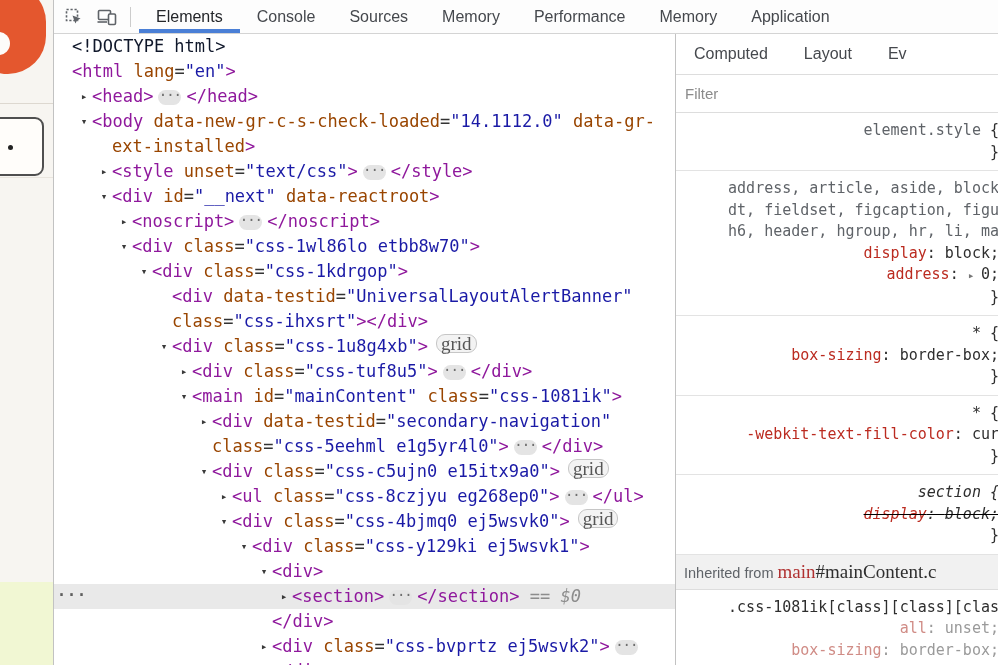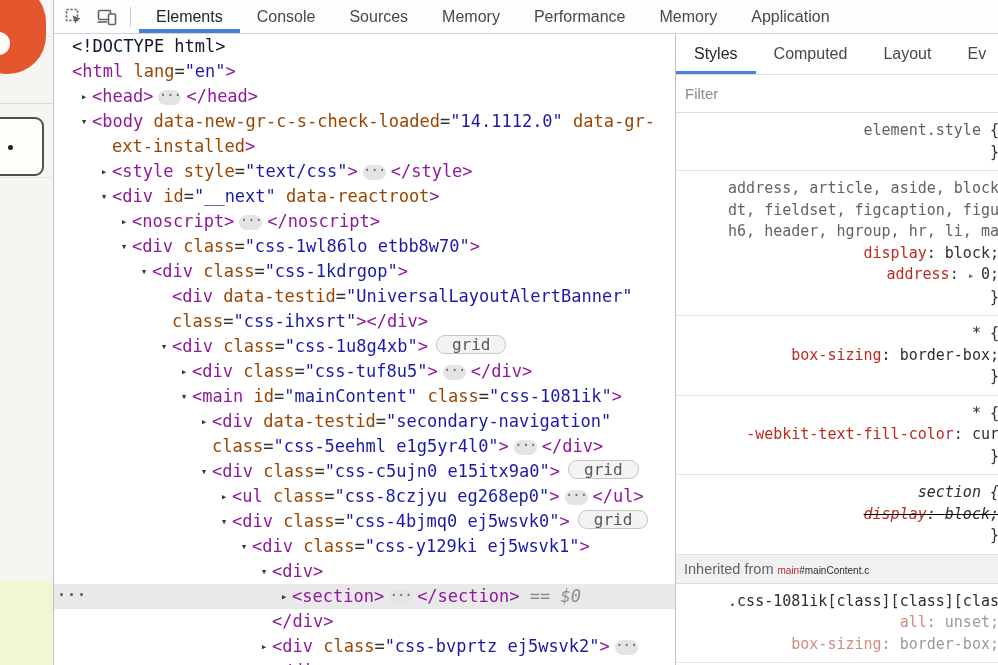--- a/index.html
+++ b/index.html
@@ -35,21 +35,21 @@
   .arrow{position:absolute;top:0;width:14px;line-height:25px;text-align:center;font-size:11px;color:#3a3a3a;}
   .gutter-dots{position:absolute;left:3px;top:0;line-height:22px;color:#5f5f5f;font-size:15px;letter-spacing:1px;font-weight:bold;}
   .pt-t{color:#8f189c;}
   .pt-a{color:#994500;}
   .pt-v{color:#1a1aa6;}
   .pt-p{color:#333;}
   .pt-g{color:#0f172a;}
   .pt-eq{color:#8c8c8c;}
   .pt-dol{color:#8c8c8c;font-style:italic;}
   .pill{display:inline-block;width:23px;height:15px;border-radius:8px;background:#e4e4e4;color:#6e6e6e;font-size:14px;line-height:11px;letter-spacing:-1px;text-align:center;vertical-align:2px;margin:0 5px;}
-  .gbadge{display:inline-block;margin-left:8px;padding:0 15px;border:1px solid #c6c6c6;border-radius:9px;background:#f3f3f3;color:#565656;font-size:16px;line-height:17px;vertical-align:2px;}
+  .gbadge{display:inline-block;margin-left:8px;padding:0 4px;border:1px solid #c6c6c6;border-radius:9px;background:#f3f3f3;color:#565656;font-size:19px;line-height:17px;vertical-align:2px;font-family:Liberation Serif, serif;}
 
   
   .styles-pane{flex:1;height:631px;border-left:1px solid #c2c2c2;overflow:hidden;display:flex;flex-direction:column;background:#fff;}
   .styles-tabs{display:flex;height:40px;align-items:stretch;border-bottom:1px solid #ddd;white-space:nowrap;overflow:hidden;flex:none;}
   .s-tab{display:flex;align-items:center;padding:0 18px;font-size:16px;color:#45484d;}
   .s-tab.selected{color:#24262a;box-shadow:inset 0 -3px 0 #4a7fd6;}
   .filter-row{height:37px;border-bottom:1px solid #ddd;display:flex;align-items:center;flex:none;}
   .filter-input{border:none;outline:none;background:transparent;font-size:15px;color:#444;padding:0 0 0 9px;width:90%;font-family:"Liberation Sans",sans-serif;}
   .filter-input::placeholder{color:#8b8b8b;opacity:1;}
   .styles-content{flex:1;overflow:hidden;font-family:"DejaVu Sans Mono",monospace;font-size:15px;}
@@ -61,21 +61,21 @@
   .st-sg{color:#5f6368;}
   .st-sd{color:#2e2e2e;}
   .st-pn{color:#bb2b20;}
   .st-pb{color:#2e2e2e;}
   .st-pv{color:#2e2e2e;}
   .st-ar{color:#777;font-size:11px;}
   .st-dn{color:#d08c86;}
   .st-db{color:#9a9a9a;}
   .st-dv{color:#9a9a9a;}
   .inherited-bar{background:#f1f1f1;border-bottom:1px solid #ddd;padding:6px 8px;font-size:14.5px;color:#5f6368;white-space:nowrap;overflow:hidden;font-family:"Liberation Sans",sans-serif;}
-  .inh-link{font-family:Liberation Sans, sans-serif;font-size:10px;}
+  .inh-link{font-family:Liberation Serif, serif;font-size:19px;}
   .st-lt{color:#b03030;}
   .st-ld{color:#2e2e2e;}
   svg{display:block;}
 </style>
 </head>
 <body>
 
 <div class="screen">
 
   <div class="page-strip">
@@ -116,21 +116,21 @@
         </div>
     </div>
 
     <div class="dt-body">
       <div class="dom-pane" id="dom-tree">
           <div class="tl" style="padding-left: 18px;"><span class="pt-g">&lt;!DOCTYPE html&gt;</span></div>
           <div class="tl" style="padding-left: 18px;"><span class="pt-t">&lt;html </span><span class="pt-a">lang</span><span class="pt-p">=</span><span class="pt-v">"en"</span><span class="pt-t">&gt;</span></div>
           <div class="tl" style="padding-left: 38px;"><span class="arrow" style="left: 23px;">▸</span><span class="pt-t">&lt;head&gt;</span><span class="pill">···</span><span class="pt-t">&lt;/head&gt;</span></div>
           <div class="tl" style="padding-left: 38px;"><span class="arrow" style="left: 23px;">▾</span><span class="pt-t">&lt;body </span><span class="pt-a">data-new-gr-c-s-check-loaded</span><span class="pt-p">=</span><span class="pt-v">"14.1112.0"</span><span class="pt-t"> </span><span class="pt-a">data-gr-</span></div>
           <div class="tl" style="padding-left: 58px;"><span class="pt-a">ext-installed</span><span class="pt-t">&gt;</span></div>
-          <div class="tl" style="padding-left: 58px;"><span class="arrow" style="left: 43px;">▸</span><span class="pt-t">&lt;style </span><span class="pt-a">style</span><span class="pt-p">=</span><span class="pt-v">"text/css"</span><span class="pt-t">&gt;</span><span class="pill">···</span><span class="pt-t">&lt;/style&gt;</span></div>
+          <div class="tl" style="padding-left: 58px;"><span class="arrow" style="left: 43px;">▸</span><span class="pt-t">&lt;style </span><span class="pt-a">unset</span><span class="pt-p">=</span><span class="pt-v">"text/css"</span><span class="pt-t">&gt;</span><span class="pill">···</span><span class="pt-t">&lt;/style&gt;</span></div>
           <div class="tl" style="padding-left: 58px;"><span class="arrow" style="left: 43px;">▾</span><span class="pt-t">&lt;div </span><span class="pt-a">id</span><span class="pt-p">=</span><span class="pt-v">"__next"</span><span class="pt-t"> </span><span class="pt-a">data-reactroot</span><span class="pt-t">&gt;</span></div>
           <div class="tl" style="padding-left: 78px;"><span class="arrow" style="left: 63px;">▸</span><span class="pt-t">&lt;noscript&gt;</span><span class="pill">···</span><span class="pt-t">&lt;/noscript&gt;</span></div>
           <div class="tl" style="padding-left: 78px;"><span class="arrow" style="left: 63px;">▾</span><span class="pt-t">&lt;div </span><span class="pt-a">class</span><span class="pt-p">=</span><span class="pt-v">"css-1wl86lo etbb8w70"</span><span class="pt-t">&gt;</span></div>
           <div class="tl" style="padding-left: 98px;"><span class="arrow" style="left: 83px;">▾</span><span class="pt-t">&lt;div </span><span class="pt-a">class</span><span class="pt-p">=</span><span class="pt-v">"css-1kdrgop"</span><span class="pt-t">&gt;</span></div>
           <div class="tl" style="padding-left: 118px;"><span class="pt-t">&lt;div </span><span class="pt-a">data-testid</span><span class="pt-p">=</span><span class="pt-v">"UniversalLayoutAlertBanner"</span></div>
           <div class="tl" style="padding-left: 118px;"><span class="pt-a">class</span><span class="pt-p">=</span><span class="pt-v">"css-ihxsrt"</span><span class="pt-t">&gt;&lt;/div&gt;</span></div>
           <div class="tl" style="padding-left: 118px;"><span class="arrow" style="left: 103px;">▾</span><span class="pt-t">&lt;div </span><span class="pt-a">class</span><span class="pt-p">=</span><span class="pt-v">"css-1u8g4xb"</span><span class="pt-t">&gt;</span><span class="gbadge">grid</span></div>
           <div class="tl" style="padding-left: 138px;"><span class="arrow" style="left: 123px;">▸</span><span class="pt-t">&lt;div </span><span class="pt-a">class</span><span class="pt-p">=</span><span class="pt-v">"css-tuf8u5"</span><span class="pt-t">&gt;</span><span class="pill">···</span><span class="pt-t">&lt;/div&gt;</span></div>
           <div class="tl" style="padding-left: 138px;"><span class="arrow" style="left: 123px;">▾</span><span class="pt-t">&lt;main </span><span class="pt-a">id</span><span class="pt-p">=</span><span class="pt-v">"mainContent"</span><span class="pt-t"> </span><span class="pt-a">class</span><span class="pt-p">=</span><span class="pt-v">"css-1081ik"</span><span class="pt-t">&gt;</span></div>
           <div class="tl" style="padding-left: 158px;"><span class="arrow" style="left: 143px;">▸</span><span class="pt-t">&lt;div </span><span class="pt-a">data-testid</span><span class="pt-p">=</span><span class="pt-v">"secondary-navigation"</span></div>
@@ -141,21 +141,20 @@
           <div class="tl" style="padding-left: 198px;"><span class="arrow" style="left: 183px;">▾</span><span class="pt-t">&lt;div </span><span class="pt-a">class</span><span class="pt-p">=</span><span class="pt-v">"css-y129ki ej5wsvk1"</span><span class="pt-t">&gt;</span></div>
           <div class="tl" style="padding-left: 218px;"><span class="arrow" style="left: 203px;">▾</span><span class="pt-t">&lt;div&gt;</span></div>
           <div class="tl hl" style="padding-left: 238px;"><span class="gutter-dots">···</span><span class="arrow" style="left: 223px;">▸</span><span class="pt-t">&lt;section&gt;</span><span class="pill">···</span><span class="pt-t">&lt;/section&gt;</span><span class="pt-eq">  ==  </span><span class="pt-dol">$0</span></div>
           <div class="tl" style="padding-left: 218px;"><span class="pt-t">&lt;/div&gt;</span></div>
           <div class="tl" style="padding-left: 218px;"><span class="arrow" style="left: 203px;">▸</span><span class="pt-t">&lt;div </span><span class="pt-a">class</span><span class="pt-p">=</span><span class="pt-v">"css-bvprtz ej5wsvk2"</span><span class="pt-t">&gt;</span><span class="pill">···</span></div>
           <div class="tl" style="padding-left: 218px;"><span class="pt-t">&lt;/div&gt;</span></div>
         </div>
 
       <div class="styles-pane">
         <div class="styles-tabs" id="styles-tabs">
-            <span class="s-tab selected">Styles</span>
             <span class="s-tab">Computed</span>
             <span class="s-tab">Layout</span>
             <span class="s-tab">Ev</span>
           </div>
         <div class="filter-row">
           <input class="filter-input" placeholder="Filter" style="">
         </div>
         <div class="styles-content" id="styles-content">
             <div class="rule-sec">
               <div class="sline"><span class="st-sg">element.style</span><span class="st-pb"> {</span></div>

